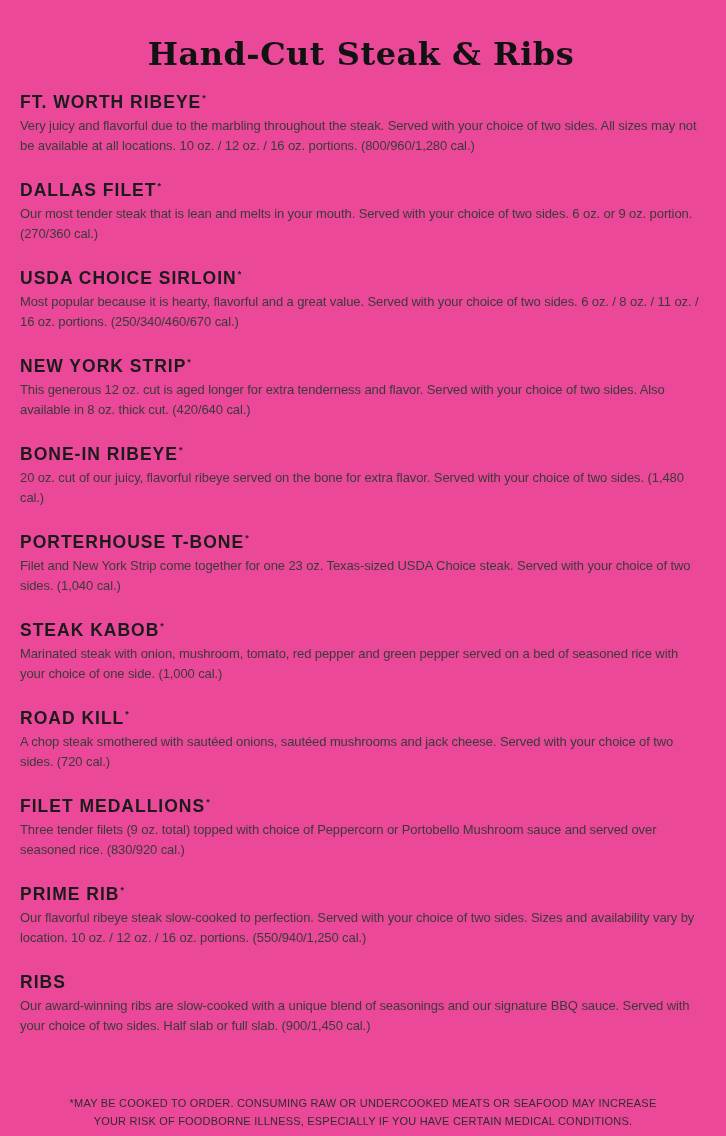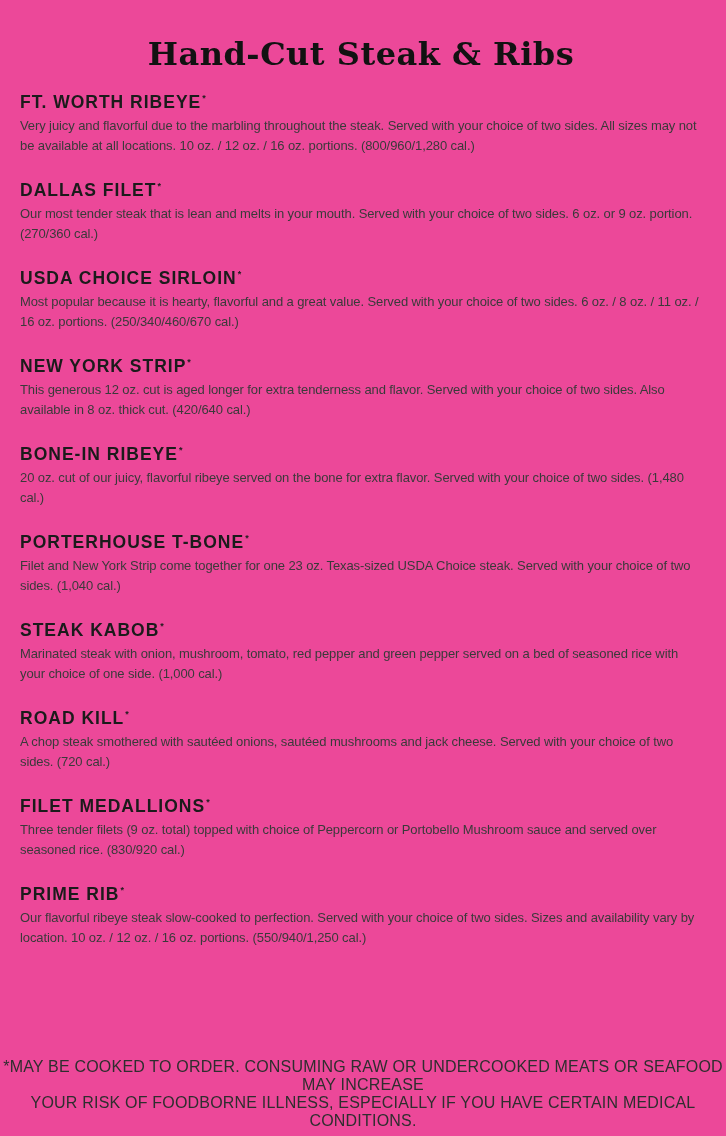--- a/index.html
+++ b/index.html
@@ -47,21 +47,21 @@
     color: #3a3a3a;
     max-width: 686px;
     letter-spacing: -0.1px;
   }
   .footnote {
     position: absolute;
     left: 0;
     right: 0;
     bottom: 6px;
     text-align: center;
-    font-size: 16px;
+    font-size: 11px;
     line-height: 18px;
     color: #2e2e2e;
     letter-spacing: 0.2px;
   }
 </style>
 </head>
 <body>
 
 <div class="page">
 
@@ -112,20 +112,24 @@
     <section class="item">
       <h2 class="item-name"><span>FILET MEDALLIONS</span><sup class="mark">*</sup></h2>
       <p class="item-desc">Three tender filets (9 oz. total) topped with choice of Peppercorn or Portobello Mushroom sauce and served over seasoned rice. (830/920 cal.)</p>
     </section>
 
     <section class="item">
       <h2 class="item-name"><span>PRIME RIB</span><sup class="mark">*</sup></h2>
       <p class="item-desc">Our flavorful ribeye steak slow-cooked to perfection. Served with your choice of two sides. Sizes and availability vary by location. 10 oz. / 12 oz. / 16 oz. portions. (550/940/1,250 cal.)</p>
     </section>
 
+    <section class="item">
+      <h2 class="item-name"><span>RIBS</span><sup class="mark"></sup></h2>
+      <p class="item-desc">Our award-winning ribs are slow-cooked with a unique blend of seasonings and our signature BBQ sauce. Served with your choice of two sides. Half slab or full slab. (900/1,450 cal.)</p>
+    </section>
 
   </div>
 
   <footer class="footnote">
     <div>*MAY BE COOKED TO ORDER. CONSUMING RAW OR UNDERCOOKED MEATS OR SEAFOOD MAY INCREASE</div>
     <div>YOUR RISK OF FOODBORNE ILLNESS, ESPECIALLY IF YOU HAVE CERTAIN MEDICAL CONDITIONS.</div>
   </footer>
 
 </div>
 

